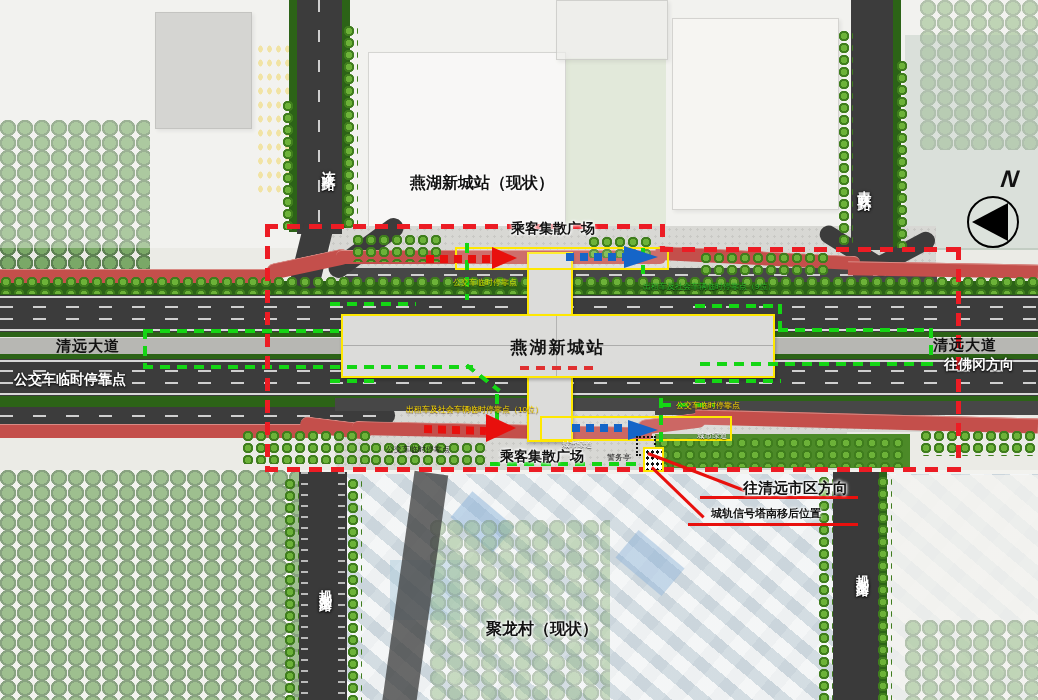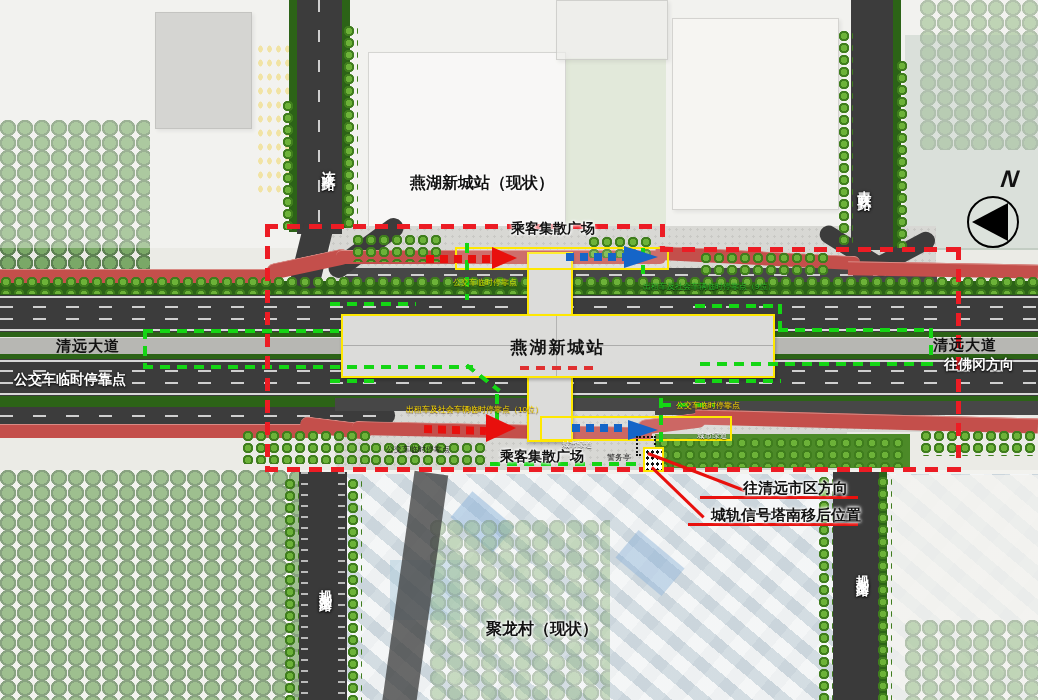--- a/index.html
+++ b/index.html
@@ -212,21 +212,21 @@
   <div class="a lbl halo" style="left:500px;top:448px;font-size:14px;z-index:40;">乘客集散广场</div>
   <div class="a tiny" style="left:453px;top:277px;color:#cde000;text-shadow:0 1px 1px rgba(40,40,0,.9);z-index:40;">公交车临时停靠点</div>
   <div class="a tiny" style="left:643px;top:281px;color:#2db82d;text-shadow:0 1px 1px rgba(0,0,0,.85);z-index:40;">出租车及社会车辆临时停靠点（9位）</div>
   <div class="a tiny" style="left:406px;top:404px;color:#ffdf00;text-shadow:0 1px 1px rgba(60,30,0,.9);z-index:40;">出租车及社会车辆临时停靠点（10位）</div>
   <div class="a tiny" style="left:676px;top:400px;color:#ffdf00;text-shadow:0 1px 1px rgba(60,30,0,.9);z-index:40;">公交车临时停靠点</div>
   <div class="a tiny" style="left:562px;top:440px;color:#fff;font-size:7.5px;text-shadow:0 1px 1px rgba(0,0,0,.8);z-index:40;">城市绿道</div>
   <div class="a tiny" style="left:697px;top:431px;color:#fff;font-size:7.5px;text-shadow:0 1px 1px rgba(0,0,0,.8);z-index:40;">城市绿道</div>
   <div class="a tiny" style="left:607px;top:452px;color:#1a1a1a;z-index:40;">警务亭</div>
   <div class="a tiny" style="left:386px;top:444px;color:#1a1a1a;z-index:40;">公交车临时停靠点</div>
   <div class="a lbl halo" style="left:743px;top:479px;font-size:15px;z-index:40;">往清远市区方向</div>
-  <div class="a lbl halo" style="left:711px;top:506px;font-size:15px;z-index:40;">城轨信号塔南移后位置</div>
+  <div class="a lbl halo" style="left:711px;top:506px;font-size:11px;z-index:40;">城轨信号塔南移后位置</div>
   <div class="a lbl halo" style="left:486px;top:619px;font-size:16px;z-index:40;">聚龙村（现状）</div>
   <div class="a wlbl vert" style="left:316px;top:580px;font-size:13px;z-index:40;">规划道路</div>
   <div class="a wlbl vert" style="left:853px;top:565px;font-size:13px;z-index:40;">规划道路</div>
 
   <div class="a" style="left:965px;top:165px;width:70px;height:85px;z-index:40;">
     <div class="a lbl" style="left:36px;top:0;font-size:24px;font-style:italic;transform:skewX(-8deg);">N</div>
     <div class="a" style="left:2px;top:31px;width:48px;height:48px;border:2.5px solid #000;border-radius:50%;background:rgba(255,255,255,.08);">
       <div class="a tri" style="left:3px;top:5px;border-top:19px solid rgba(0,0,0,0);border-bottom:19px solid rgba(0,0,0,0);border-right:36px solid #000;"></div>
     </div>
   </div>

